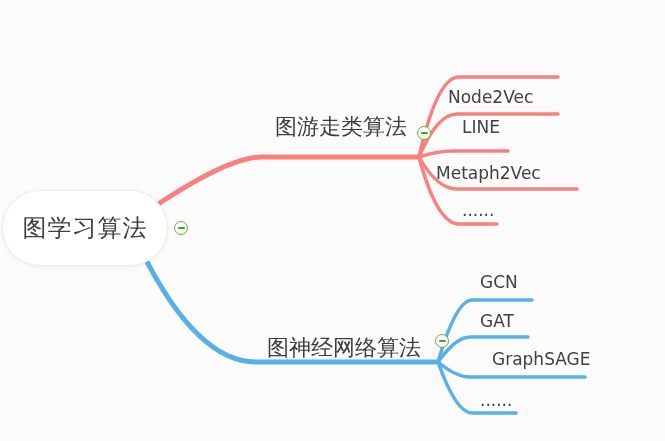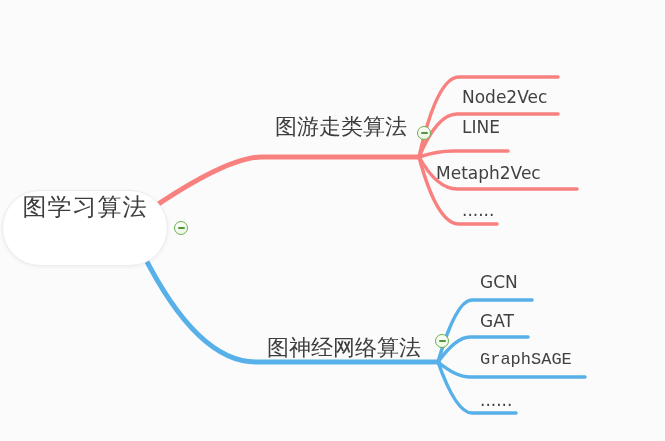--- a/index.html
+++ b/index.html
@@ -26,21 +26,21 @@
   .edge-child { stroke-width: 3.5; }
 
   .root-bubble {
     position: absolute;
     left: 2px; top: 190px;
     width: 166px; height: 76px;
     background: #ffffff;
     border: 1px solid #ededed;
     border-radius: 38px;
     box-shadow: 0 1px 4px rgba(0,0,0,0.06);
-    display: flex; justify-content: center;
+    display: flex; align-items: center; justify-content: center;
     box-sizing: border-box;
   }
   .root-label {
     font-size: 24px;
     color: #3d3d3d;
     letter-spacing: 1px;
     white-space: nowrap;
   }
   .branch-label {
     position: absolute;
@@ -97,27 +97,27 @@
     <span class="root-label">图学习算法</span>
   </div>
   <div class="collapse-btn" style="left:174px; top:221px;">
     <span class="minus-bar"></span>
   </div>
 
   <div class="branch-label" style="left:267px; top:114px;margin-left:8px;">图游走类算法</div>
   <div class="collapse-btn" style="left:417px; top:126px;">
     <span class="minus-bar"></span>
   </div>
-  <div class="child-label" style="left:462px; top:87px;">Node2Vec</div>
+  <div class="child-label" style="left:448px; top:87px;">Node2Vec</div>
   <div class="child-label" style="left:462px; top:117px;">LINE</div>
   <div class="child-label" style="left:436px; top:163px;">Metaph2Vec</div>
   <div class="child-label" style="left:462px; top:200px;">......</div>
 
   <div class="branch-label" style="left:267px; top:323px;margin-top:12px;">图神经网络算法</div>
   <div class="collapse-btn" style="left:435px; top:334px;">
     <span class="minus-bar"></span>
   </div>
   <div class="child-label" style="left:480px; top:272px;">GCN</div>
   <div class="child-label" style="left:480px; top:311px;">GAT</div>
-  <div class="child-label" style="left:480px; top:349px;font-family:Liberation Mono, monospace;">GraphSAGE</div>
+  <div class="child-label" style="left:492px; top:349px;">GraphSAGE</div>
   <div class="child-label" style="left:480px; top:390px;">......</div>
 
 </div>
 
 </body></html>

